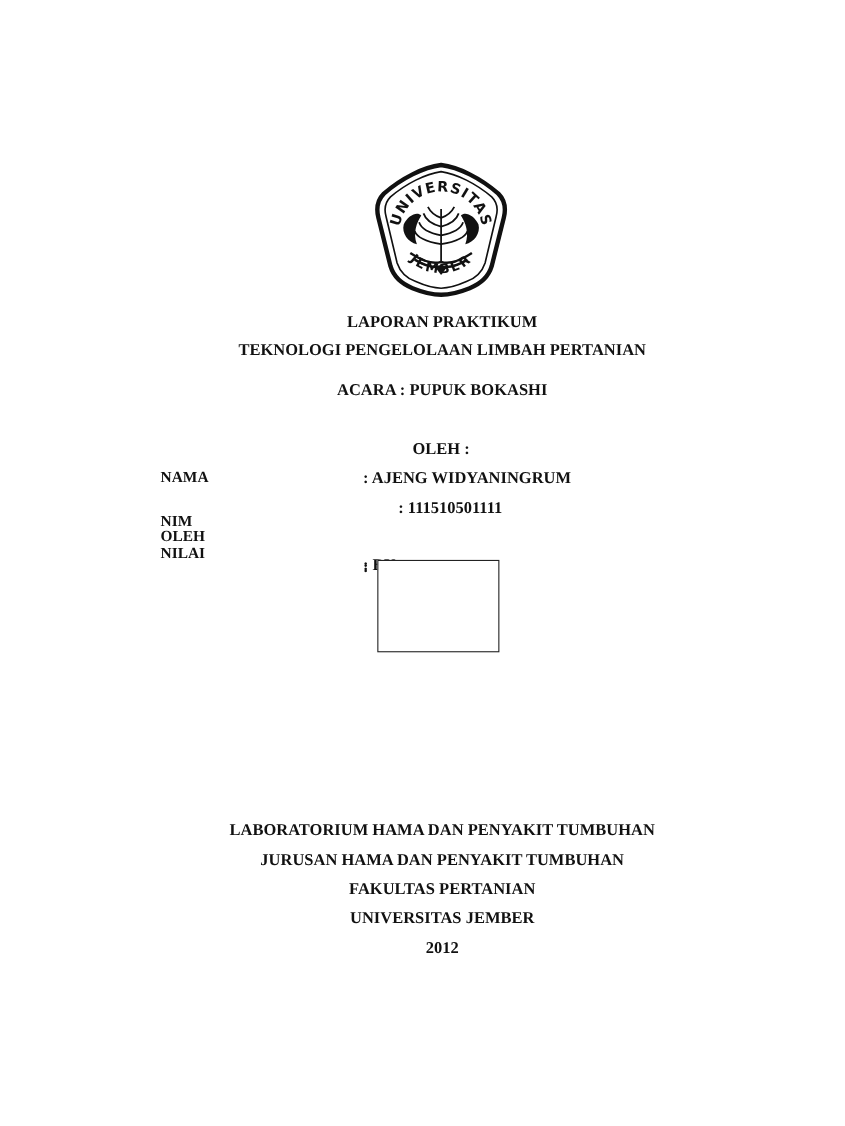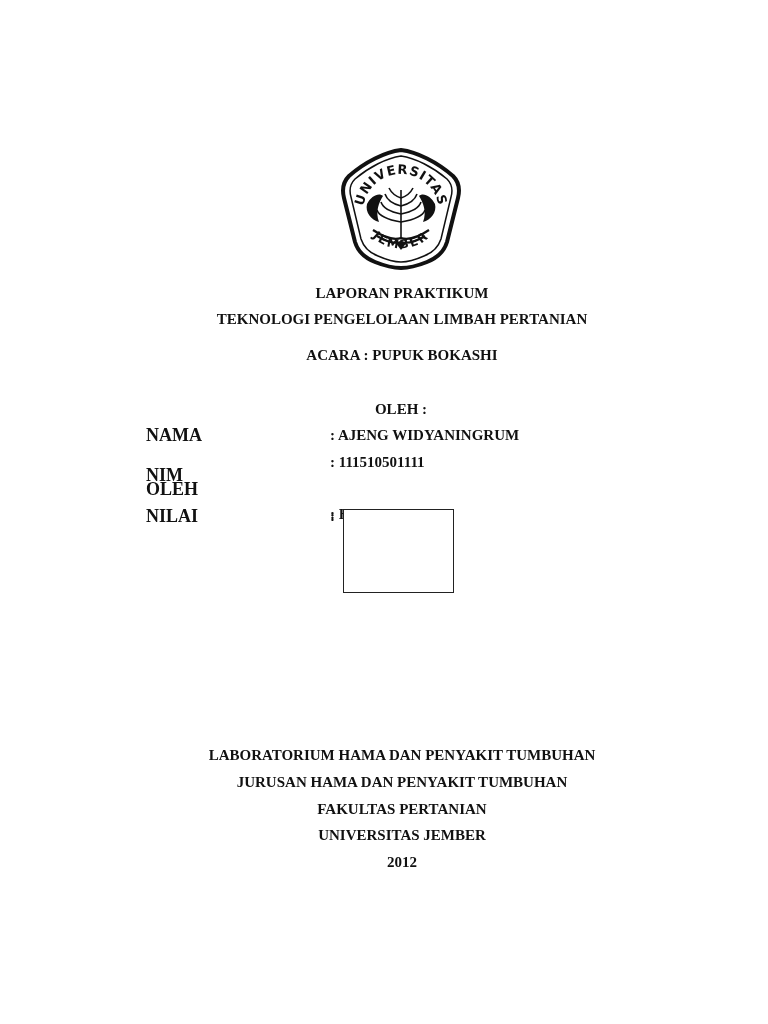--- a/index.html
+++ b/index.html
@@ -35,21 +35,21 @@
       text-align: center;
       font-weight: bold;
       font-size: 15px;
       line-height: 18px;
       white-space: nowrap;
     }
     .field-label {
       position: absolute;
       left: 146px;
       font-weight: bold;
-      font-size: 18px;
+      font-size: 14px;
       line-height: 18px;
       white-space: nowrap;
       font-family: Liberation Serif, serif;
     }
     .field-value {
       position: absolute;
       left: 330px;
       font-weight: bold;
       font-size: 15px;
       line-height: 18px;
@@ -115,26 +115,26 @@
   <div class="center-line" style="top:284px;">LAPORAN PRAKTIKUM</div>
   <div class="center-line" style="top:310px;">TEKNOLOGI PENGELOLAAN LIMBAH PERTANIAN</div>
   <div class="center-line" style="top:346px;">ACARA : PUPUK BOKASHI</div>
 
   <div class="center-line" style="top:400px; width:802px; left:0;">OLEH :</div>
 
   <div class="field-label" style="top:426px;">NAMA</div>
   <div class="field-value" style="top:426px;">: AJENG WIDYANINGRUM</div>
 
   <div class="field-label" style="top:466px;">NIM</div>
-  <div class="field-value" style="top:453px;">: 111510501111</div>
+  <div class="field-value" style="top:453px;margin-left:32px;">: 111510501111</div>
 
   <div class="field-label" style="top:480px;">OLEH</div>
   <div class="field-value" style="top:505px;">: BU</div>
 
-  <div class="field-label" style="top:507px;">NILAI</div>
+  <div class="field-label" style="top:495px;">NILAI</div>
   <div class="field-value" style="top:507px;">:</div>
 
   <div class="nilai-box"></div>
 
   <div class="center-line" style="top:746px;">LABORATORIUM HAMA DAN PENYAKIT TUMBUHAN</div>
   <div class="center-line" style="top:773px;">JURUSAN HAMA DAN PENYAKIT TUMBUHAN</div>
   <div class="center-line" style="top:800px;">FAKULTAS PERTANIAN</div>
   <div class="center-line" style="top:826px;">UNIVERSITAS JEMBER</div>
   <div class="center-line" style="top:853px;">2012</div>
 

